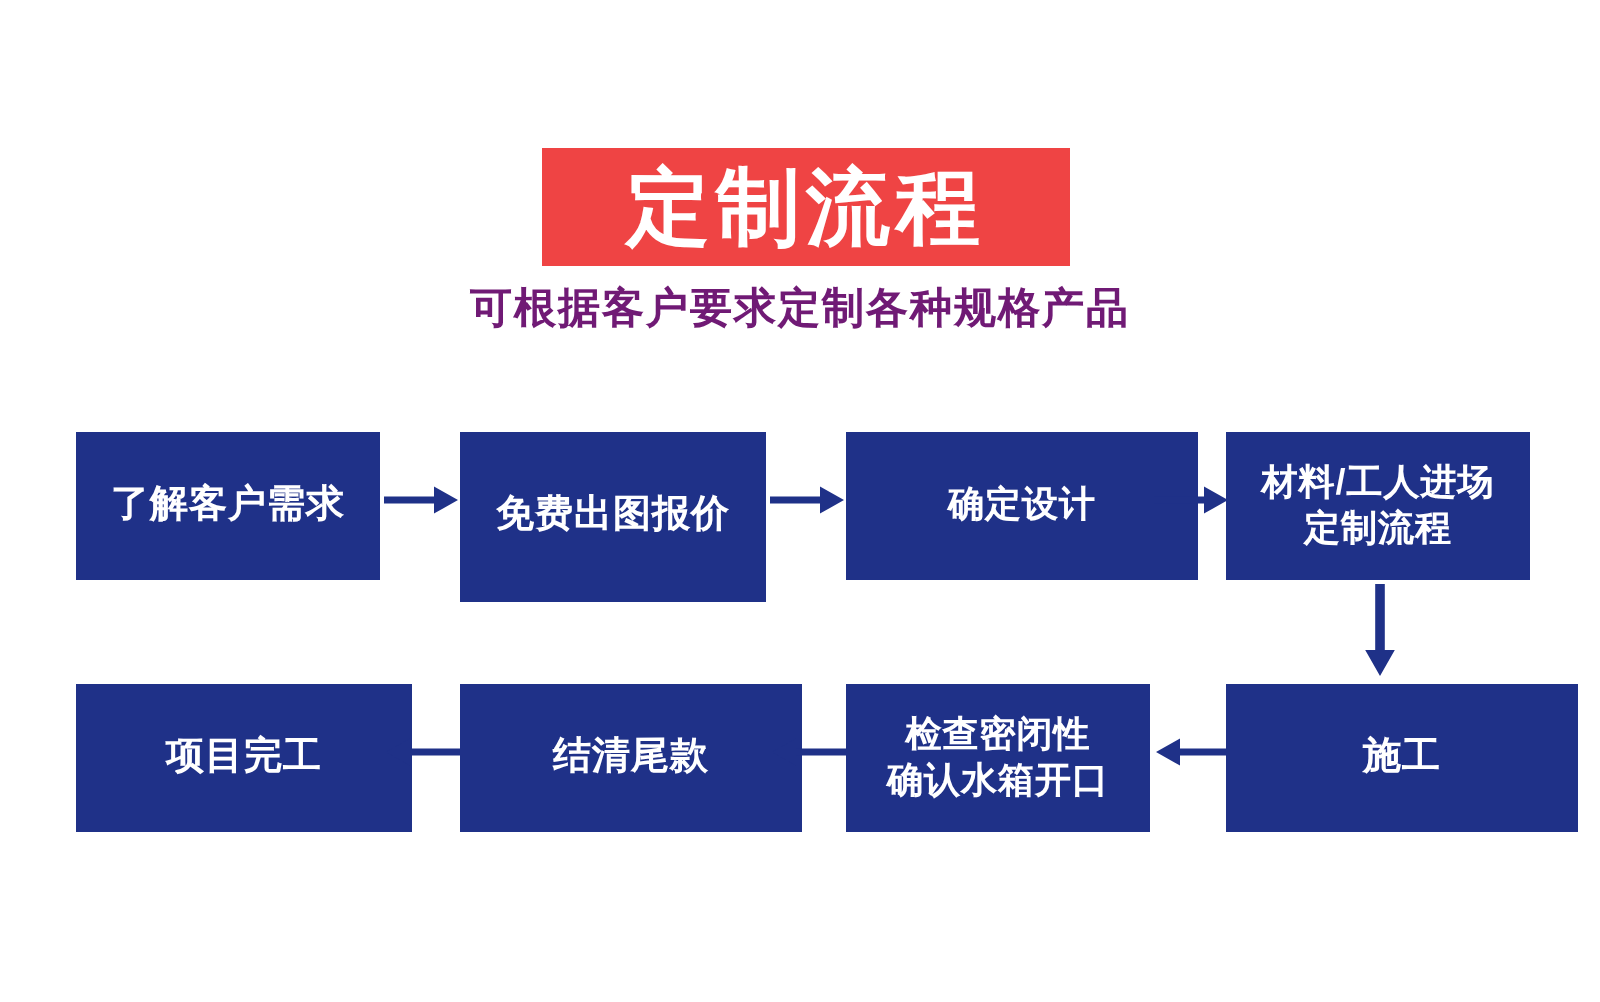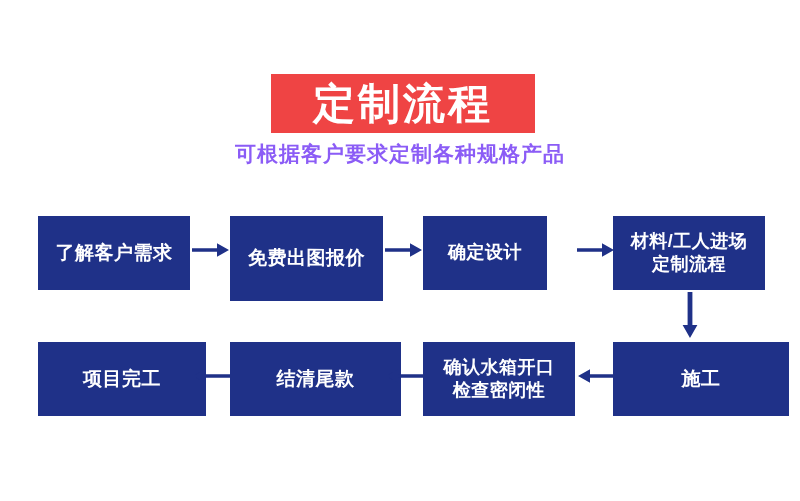--- a/index.html
+++ b/index.html
@@ -42,21 +42,21 @@
     letter-spacing: 3px;
     line-height: 1;
     white-space: nowrap;
   }
   .subtitle {
     position: absolute;
     left: 0;
     top: 140px;
     width: 800px;
     text-align: center;
-    color: #8b5cf6;
+    color: #701a75;
     font-size: 21px;
     font-weight: bold;
     letter-spacing: 1px;
     white-space: nowrap;
   }
 
   
   .node {
     position: absolute;
     background: #1f3188;
@@ -76,21 +76,21 @@
     display: block;
     white-space: nowrap;
   }
   .node.two-line {
     font-size: 18px;
   }
 
   
   #node-r1c1 { left: 38px;  top: 216px; width: 152px; height: 74px; text-align: center; }
   #node-r1c2 { left: 230px; top: 216px; width: 153px; height: 85px; }
-  #node-r1c3 { left: 423px; top: 216px; width: 124px; height: 74px; }
+  #node-r1c3 { left: 423px; top: 216px; width: 176px; height: 74px; }
   #node-r1c4 { left: 613px; top: 216px; width: 152px; height: 74px; }
 
   
   #node-r2c1 { left: 38px;  top: 342px; width: 168px; height: 74px; }
   #node-r2c2 { left: 230px; top: 342px; width: 171px; height: 74px; }
   #node-r2c3 { left: 423px; top: 342px; width: 152px; height: 74px; }
   #node-r2c4 { left: 613px; top: 342px; width: 176px; height: 74px; }
 
   
   .arrow {
@@ -181,22 +181,22 @@
   </div>
 
   <div class="arrow" id="arrow-r2-2">
     <svg width="38" height="18" viewBox="0 0 38 18" aria-hidden="true">
       <path d="M38 7.2 H13 V2.2 L1 9 L13 15.8 V10.8 H38 Z" fill="#1f3188"></path>
     </svg>
   </div>
 
   <div class="node two-line" id="node-r2c3">
     <div>
+      <span class="line">检查密闭性</span>
       <span class="line">确认水箱开口</span>
-      <span class="line">检查密闭性</span>
     </div>
   </div>
 
   <div class="arrow" id="arrow-r2-3">
     <svg width="38" height="18" viewBox="0 0 38 18" aria-hidden="true">
       <path d="M38 7.2 H13 V2.2 L1 9 L13 15.8 V10.8 H38 Z" fill="#1f3188"></path>
     </svg>
   </div>
 
   <div class="node" id="node-r2c4">

